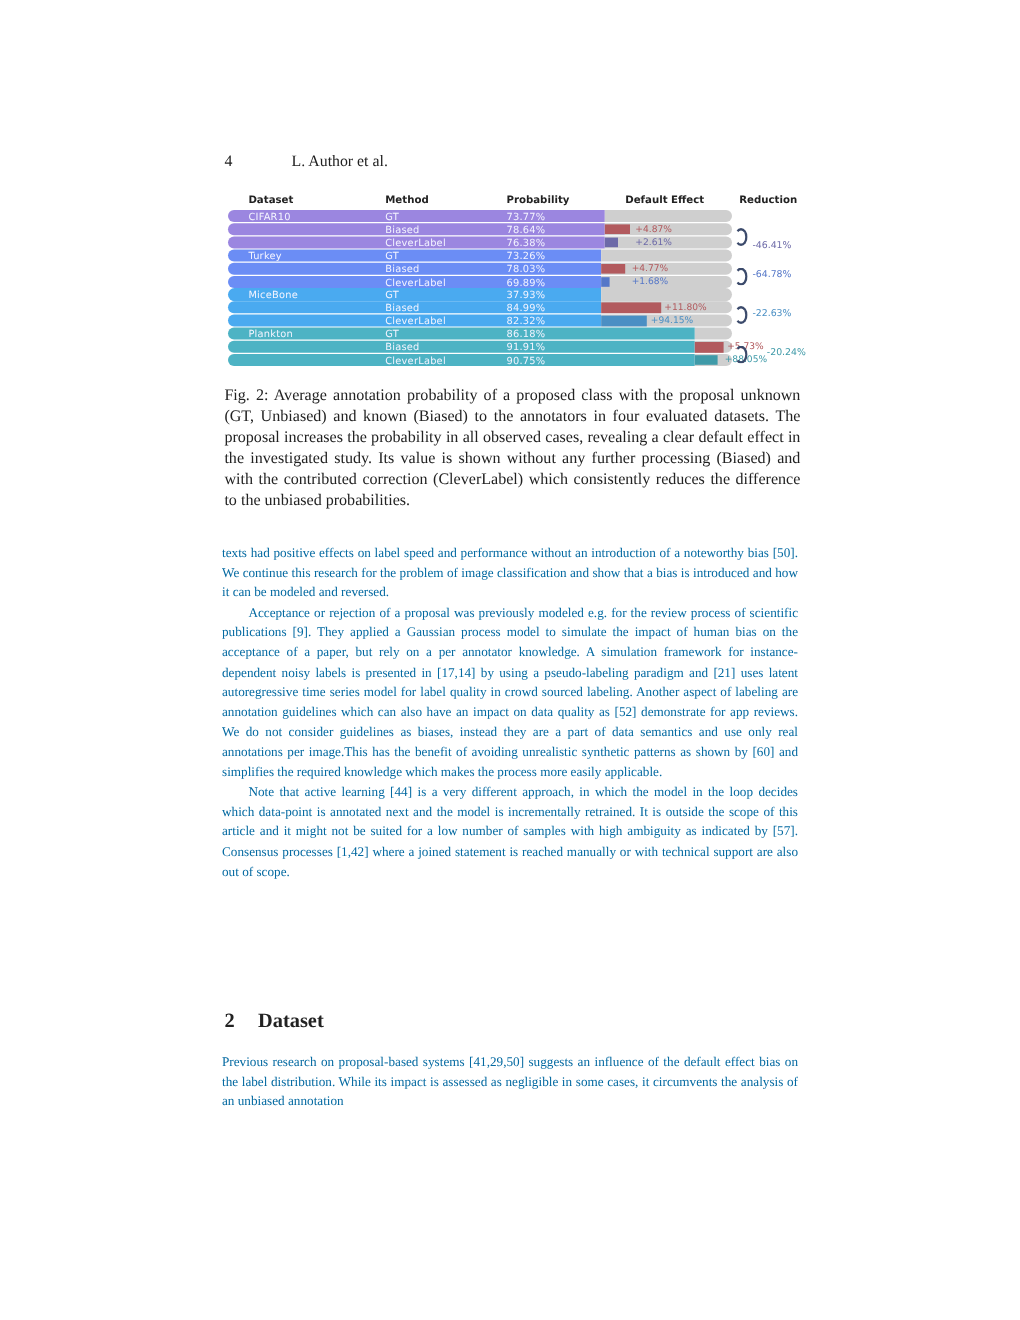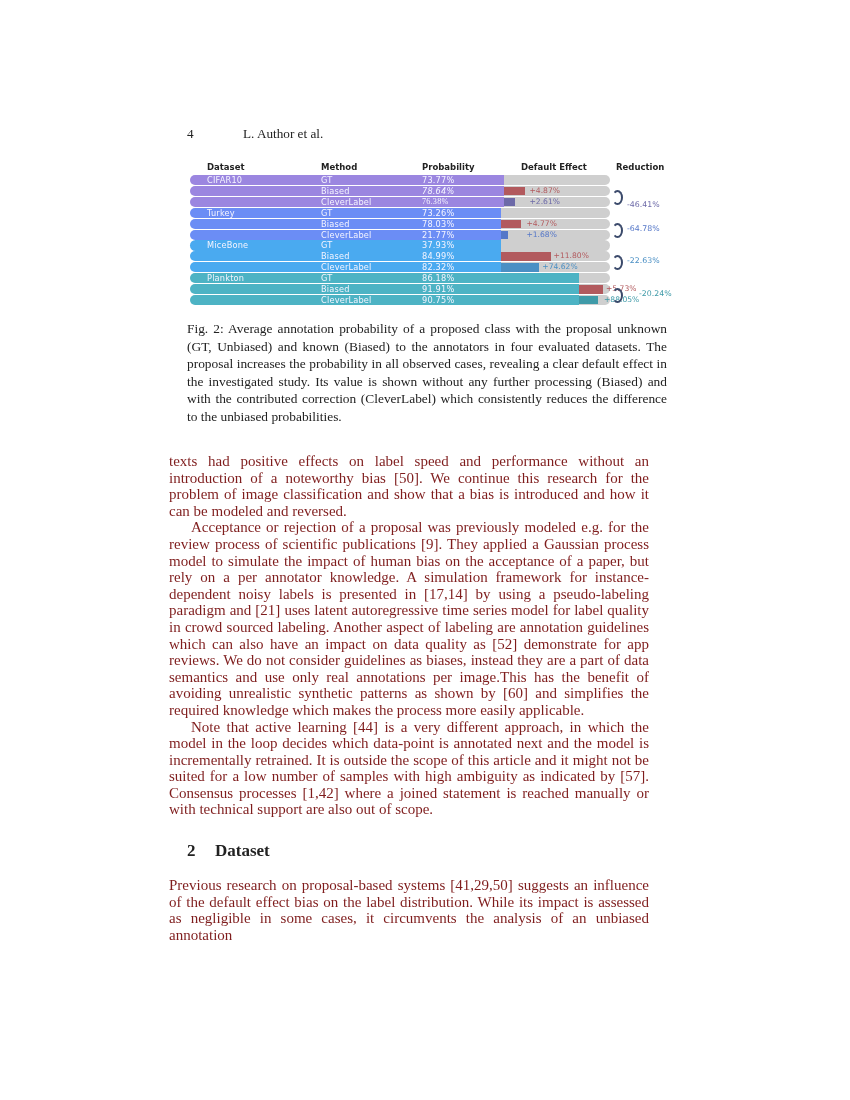--- a/index.html
+++ b/index.html
@@ -11,21 +11,21 @@
   .fig .colhead { position: absolute; top: 2px; font-size: 8.5px; font-weight: bold; color: #222; }
   .row { position: absolute; left: 0; height: 10.2px; }
   .row .band { position: absolute; left: 0; height: 10.2px; border-radius: 6px 0 0 6px; }
   .row .gray { position: absolute; height: 10.2px; background: #cfcfcf; border-radius: 0 6px 6px 0; }
   .row .txt { position: absolute; top: 0; font-size: 8.2px; line-height: 10.2px; color: #f4f4ff; letter-spacing: 0.2px; }
   .row .bar { position: absolute; top: 1px; height: 8.5px; }
   .row .eff { position: absolute; font-size: 7.6px; line-height: 10.2px; top: 0; }
   .reduction { position: absolute; font-size: 7.8px; }
   .arc { position: absolute; width: 7px; height: 11px; border: 2px solid #3b4a6b; border-left-color: transparent; border-radius: 50%; }
   .caption { position: absolute; left: 187px; top: 320px; width: 480px; font-family: "Liberation Serif", serif; font-size: 13.4px; line-height: 17.5px; color: #222; text-align: justify; }
-  .body { position: absolute; left: 169px; width: 480px; font-family: "Liberation Serif", serif; font-size: 15px; line-height: 16.6px; color: #7f1d1d; text-align: justify; }
+  .body { position: absolute; left: 185px; width: 480px; font-family: "Liberation Serif", serif; font-size: 11px; line-height: 16.6px; color: #0369a1; text-align: justify; }
   .body p { margin: 0; }
   .body p.ind { text-indent: 22px; }
   .section { position: absolute; left: 187px; top: 841px; font-family: "Liberation Serif", serif; font-size: 17px; font-weight: bold; color: #222; }
   .section .num { display: inline-block; width: 28px; }
 </style>
 </head>
 <body>
 
 <div class="header">
   <span class="pg">4</span><span>L. Author et al.</span>
@@ -41,29 +41,29 @@
       <div class="band" style="width: 314.48px; background: rgb(155, 134, 224);"></div>
       <div class="gray" style="left: 314.48px; width: 105.52px;"></div>
       <span class="txt" style="left: 17px;">CIFAR10</span>
       <span class="txt" style="left: 131px;">GT</span>
       <span class="txt" style="left: 232px;">73.77%</span>
     </div>
     <div class="row" style="top: 25.9px; width: 420px;">
       <div class="band" style="width: 314.48px; background: rgb(155, 134, 224);"></div>
       <div class="gray" style="left: 314.48px; width: 105.52px;"></div>
       <span class="txt" style="left: 131px;">Biased</span>
-      <span class="txt" style="left: 232px; font-style: italic;">78.64%</span>
+      <span class="txt" style="left: 232px;">78.64%</span>
       <div class="bar" style="left: 314.48px; width: 20.454px; background: rgb(178, 90, 94);"></div>
       <span class="eff" style="left: 339.48px; color: rgb(178, 90, 94);">+4.87%</span>
     </div>
     <div class="row" style="top: 36.8px; width: 420px;">
       <div class="band" style="width: 314.48px; background: rgb(155, 134, 224);"></div>
       <div class="gray" style="left: 314.48px; width: 105.52px;"></div>
       <span class="txt" style="left: 131px;">CleverLabel</span>
-      <span class="txt" style="left: 232px; font-family: Liberation Serif, serif;">76.38%</span>
+      <span class="txt" style="left: 232px;">76.38%</span>
       <div class="bar" style="left: 314.48px; width: 10.962px; background: rgb(109, 106, 168);"></div>
       <span class="eff" style="left: 339.48px; color: rgb(109, 106, 168);">+2.61%</span>
     </div>
     <div class="arc" style="left: 422px; top: 29.9px; border-top-color: rgb(59, 74, 107);"></div>
     <span class="reduction" style="left: 437px; top: 40px; color: rgb(109, 106, 168);">-46.41%</span>
     <div class="row" style="top: 47.7px; width: 420px;">
       <div class="band" style="width: 311.42px; background: rgb(107, 141, 245);"></div>
       <div class="gray" style="left: 311.42px; width: 108.58px;"></div>
       <span class="txt" style="left: 17px;">Turkey</span>
       <span class="txt" style="left: 131px;">GT</span>
@@ -74,21 +74,21 @@
       <div class="gray" style="left: 311.42px; width: 108.58px;"></div>
       <span class="txt" style="left: 131px;">Biased</span>
       <span class="txt" style="left: 232px;">78.03%</span>
       <div class="bar" style="left: 311.42px; width: 20.034px; background: rgb(178, 90, 94);"></div>
       <span class="eff" style="left: 336.42px; color: rgb(178, 90, 94);">+4.77%</span>
     </div>
     <div class="row" style="top: 69.5px; width: 420px;">
       <div class="band" style="width: 311.42px; background: rgb(107, 141, 245);"></div>
       <div class="gray" style="left: 311.42px; width: 108.58px;"></div>
       <span class="txt" style="left: 131px;">CleverLabel</span>
-      <span class="txt" style="left: 232px;">21.77%</span>
+      <span class="txt" style="left: 232px;">69.89%</span>
       <div class="bar" style="left: 311.42px; width: 7.056px; background: rgb(85, 119, 200);"></div>
       <span class="eff" style="left: 336.42px; color: rgb(85, 119, 200);">+1.68%</span>
     </div>
     <div class="arc" style="left: 422px; top: 62.6px; border-top-color: rgb(59, 74, 107);"></div>
     <span class="reduction" style="left: 437px; top: 63.6px; color: rgb(85, 119, 200);">-64.78%</span>
     <div class="row" style="top: 80.4px; width: 420px;">
       <div class="band" style="width: 311px; background: rgb(74, 170, 240);"></div>
       <div class="gray" style="left: 311px; width: 109px;"></div>
       <span class="txt" style="left: 17px;">MiceBone</span>
       <span class="txt" style="left: 131px;">GT</span>
@@ -101,21 +101,21 @@
       <span class="txt" style="left: 232px;">84.99%</span>
       <div class="bar" style="left: 311px; width: 49.56px; background: rgb(178, 90, 94);"></div>
       <span class="eff" style="left: 363.56px; color: rgb(178, 90, 94);">+11.80%</span>
     </div>
     <div class="row" style="top: 102.2px; width: 420px;">
       <div class="band" style="width: 311px; background: rgb(74, 170, 240);"></div>
       <div class="gray" style="left: 311px; width: 109px;"></div>
       <span class="txt" style="left: 131px;">CleverLabel</span>
       <span class="txt" style="left: 232px;">82.32%</span>
       <div class="bar" style="left: 311px; width: 38.346px; background: rgb(74, 143, 196);"></div>
-      <span class="eff" style="left: 352.346px; color: rgb(74, 143, 196);">+74.62%</span>
+      <span class="eff" style="left: 352.346px; color: rgb(74, 143, 196);">+94.15%</span>
     </div>
     <div class="arc" style="left: 422px; top: 95.3px; border-top-color: rgb(59, 74, 107);"></div>
     <span class="reduction" style="left: 437px; top: 96.3px; color: rgb(74, 143, 196);">-22.63%</span>
     <div class="row" style="top: 113.1px; width: 420px;">
       <div class="band" style="width: 388.94px; background: rgb(77, 179, 196);"></div>
       <div class="gray" style="left: 388.94px; width: 31.06px;"></div>
       <span class="txt" style="left: 17px;">Plankton</span>
       <span class="txt" style="left: 131px;">GT</span>
       <span class="txt" style="left: 232px;">86.18%</span>
     </div>

